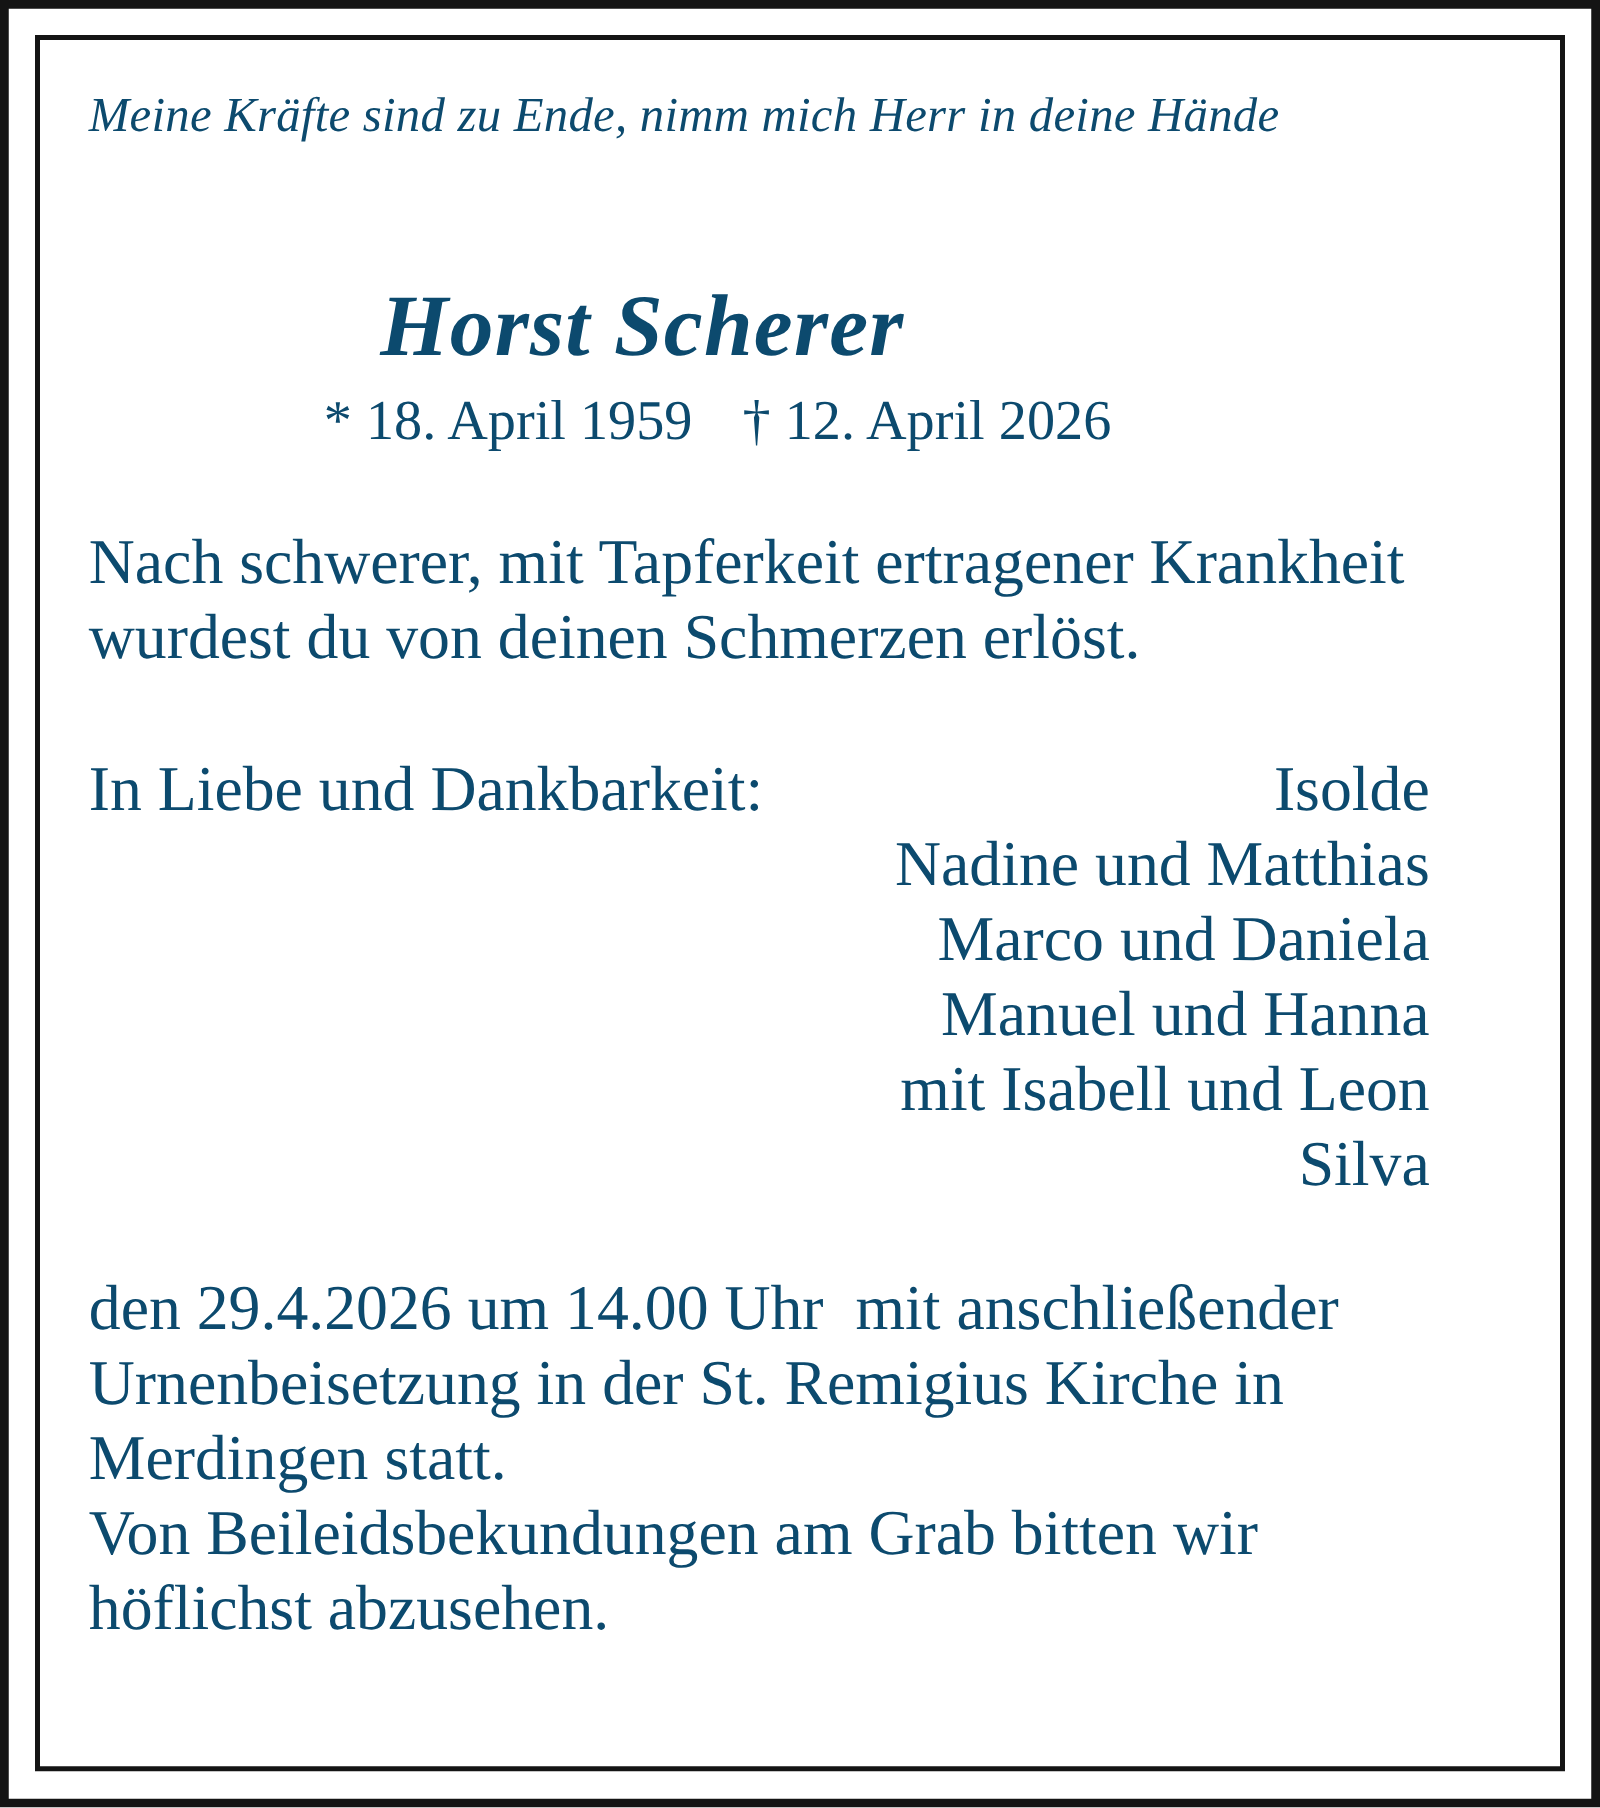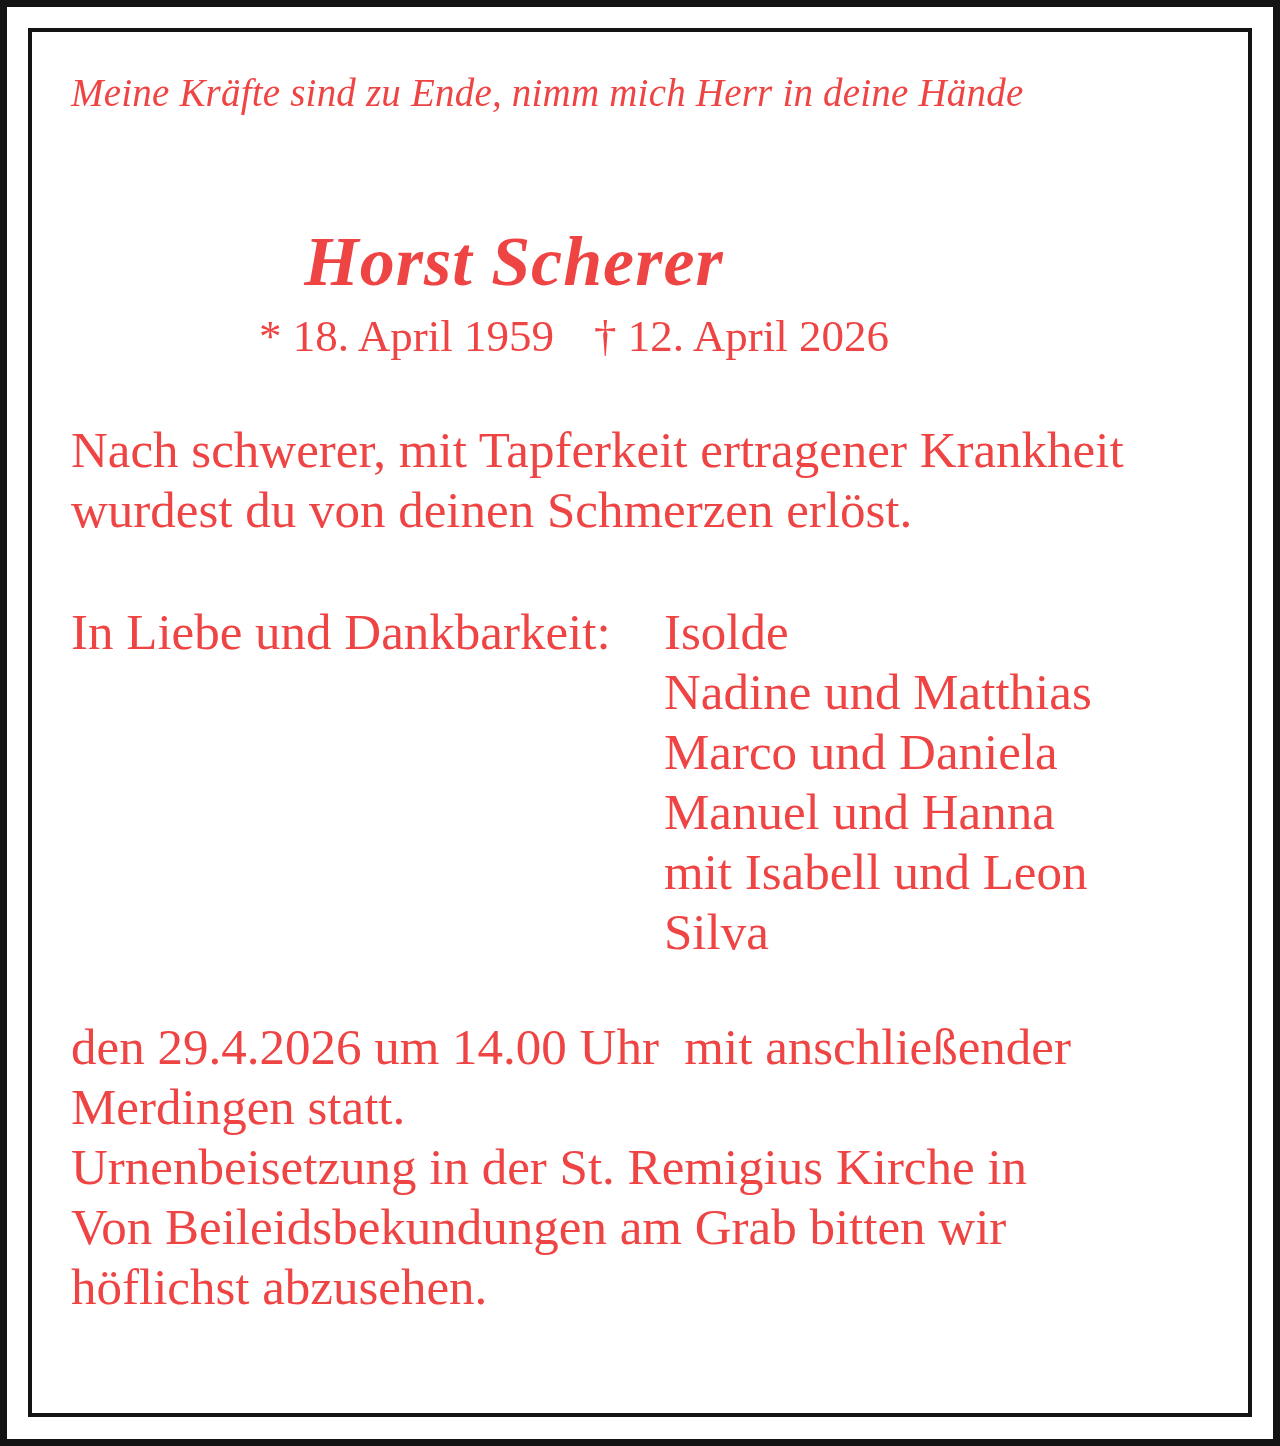--- a/index.html
+++ b/index.html
@@ -5,29 +5,29 @@
     html, body { margin: 0; padding: 0; background: #ffffff; }
     body { width: 1280px; height: 1446px; position: relative; overflow: hidden; }
     .outer {
       position: absolute; left: 0; top: 0; width: 1280px; height: 1446px;
       box-sizing: border-box; border: 7px solid #141414; background: #fff;
     }
     .inner {
       position: absolute; left: 28px; top: 28px; width: 1224px; height: 1389px;
       box-sizing: border-box; border: 4px solid #141414; background: #fff;
     }
-    .txt { position: absolute; color: #ef4444; font-family: "Liberation Serif", "DejaVu Serif", serif; white-space: nowrap; margin: 0; }
+    .txt { position: absolute; color: #0c4a6e; font-family: "Liberation Serif", "DejaVu Serif", serif; white-space: nowrap; margin: 0; }
     .motto { left: 71px; top: 70px; font-size: 39px; font-style: italic; letter-spacing: 0.2px; }
     .name { left: 0; width: 1028px; text-align: center; top: 222px; font-size: 70px; font-weight: bold; font-style: italic; letter-spacing: 1px; }
     .dates { left: 0; width: 1148px; text-align: center; top: 310px; font-size: 45px; }
     .dates .gap { display: inline-block; width: 40px; }
     .body44 { font-size: 51px; line-height: 60px; }
     .para1 { left: 71px; top: 420px; }
     .thanks-label { left: 71px; top: 602px; }
-    .family { left: 664px; top: 602px; }
+    .family { left: 716px; top: 602px; text-align: right; }
     .family div { height: 60px; }
     .funeral { left: 71px; top: 1017px; }
     .funeral div { height: 60px; }
   </style>
 </head>
 <body>
 
 <div class="outer"></div>
 <div class="inner"></div>
 
@@ -50,17 +50,17 @@
   <div>Isolde</div>
   <div>Nadine und Matthias</div>
   <div>Marco und Daniela</div>
   <div>Manuel und Hanna</div>
   <div>mit Isabell und Leon</div>
   <div>Silva</div>
 </div>
 
 <div class="txt body44 funeral">
   <div style="white-space: pre;">den 29.4.2026 um 14.00 Uhr  mit anschließender</div>
+  <div>Urnenbeisetzung in der St. Remigius Kirche in</div>
   <div>Merdingen statt.</div>
-  <div>Urnenbeisetzung in der St. Remigius Kirche in</div>
   <div>Von Beileidsbekundungen am Grab bitten wir</div>
   <div>höflichst abzusehen.</div>
 </div>
 
 </body></html>

